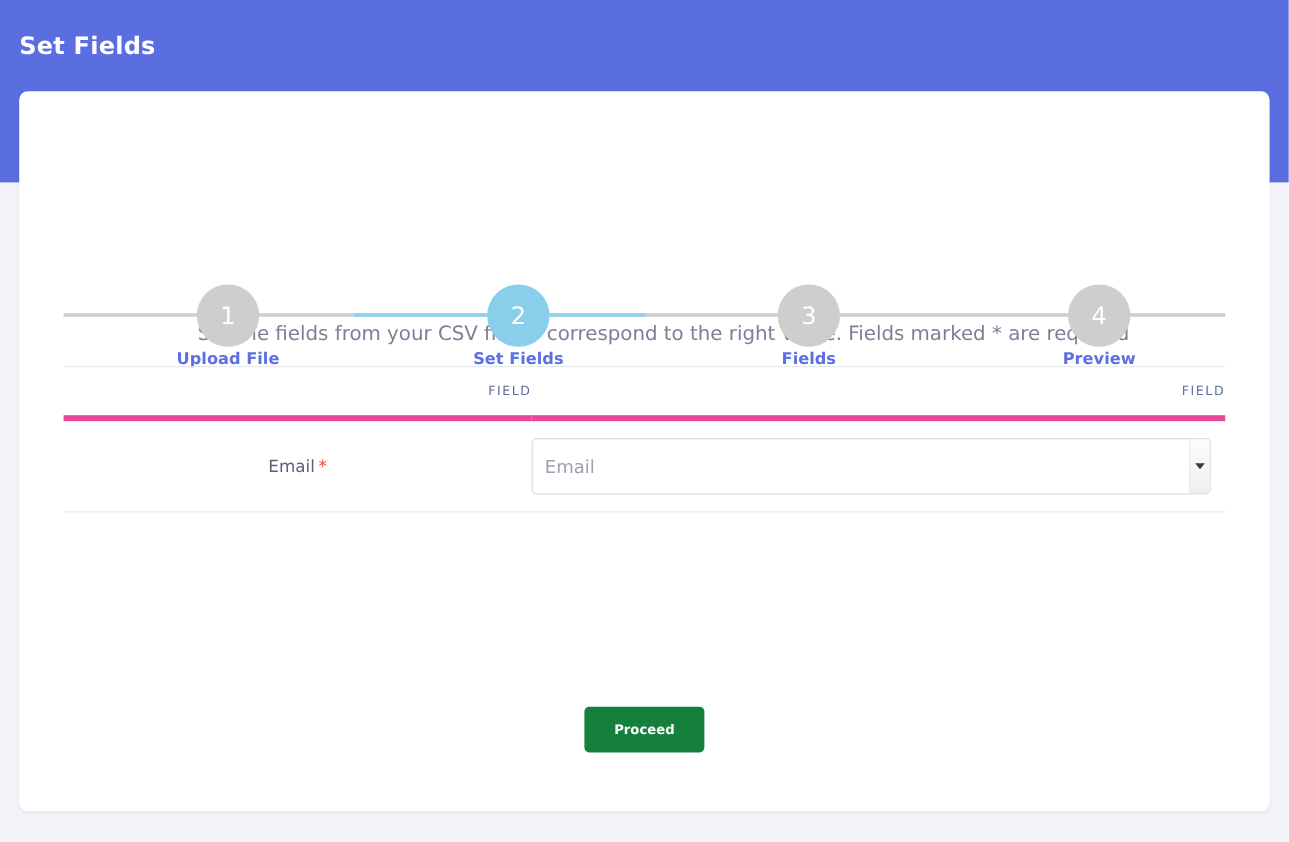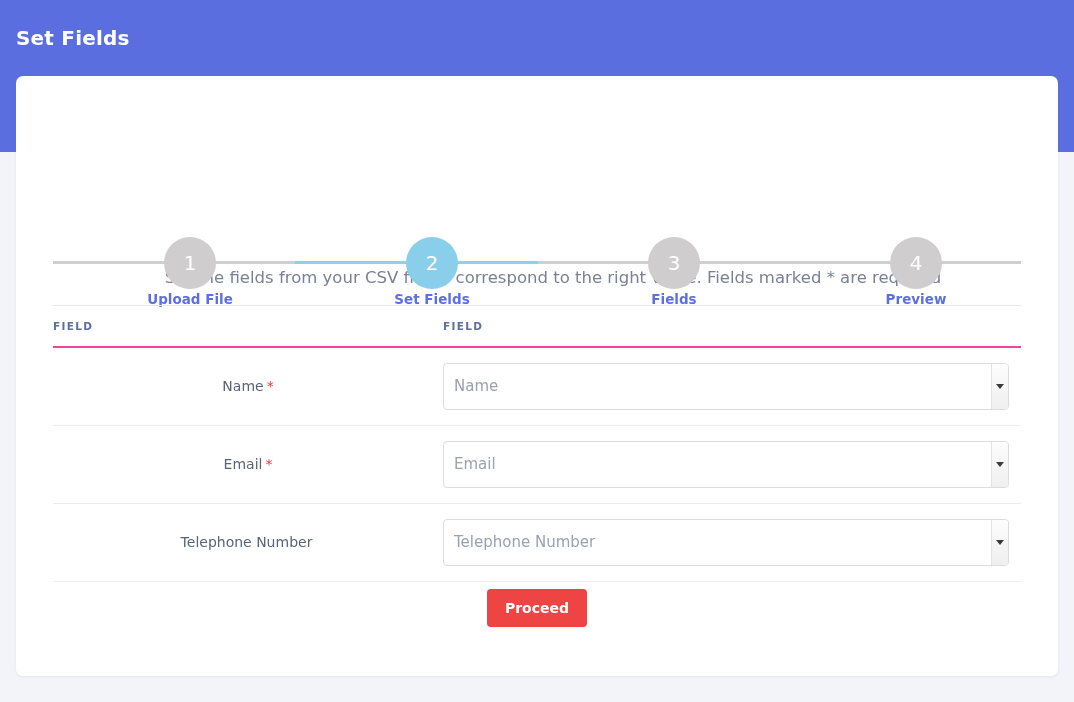--- a/index.html
+++ b/index.html
@@ -119,28 +119,28 @@
   
   #field-table {
     position: absolute;
     left: 37px;
     top: 229px;
     width: 968px;
     border-collapse: collapse;
   }
   #field-table th {
     border-top: 1px solid #e7e8ec;
-    border-bottom: 2px solid #ec4899;
+    border-bottom: 5px solid #ec4899;
     font-size: 10.5px;
-    font-weight: bold;
+    font-weight: normal;
     letter-spacing: 1.3px;
     color: #5c6craft;
     color: #5d6f9e;
     padding: 14px 0;
-    text-align: left;
+    text-align: right;
   }
   #field-table th.col-field { width: 390px; }
   #field-table th.col-value { width: 578px; }
   #field-table td {
     border-bottom: 1px solid #ececf0;
     padding: 0;
     height: 78px;
     vertical-align: middle;
   }
   #field-table tr:last-child td { border-bottom: 1px solid #ececf0; }
@@ -199,23 +199,23 @@
     border-top: 5px solid #3b3b3b;
   }
 
   
   #proceed-button {
     position: absolute;
     left: 471px;
     top: 513px;
     width: 100px;
     height: 38px;
-    background: #ef4444;
+    background: #15803d;
     color: #ffffff;
-    font-size: 14px;
+    font-size: 11px;
     font-weight: bold;
     border: none;
     border-radius: 4px;
     cursor: pointer;
     font-family: "DejaVu Sans", "Liberation Sans", sans-serif;
   }
 </style>
 </head>
 <body>
 
@@ -252,63 +252,33 @@
   <div id="form-description">Set the fields from your CSV file to correspond to the right value. Fields marked * are required</div>
 
   <table id="field-table">
     <thead>
       <tr>
         <th class="col-field">FIELD</th>
         <th class="col-value">FIELD</th>
       </tr>
     </thead>
     <tbody>
-      <tr>
-        <td class="field-label">
-          <span>Name</span><span class="required-star">*</span>
-        </td>
-        <td class="value-cell">
-          <span class="select-wrap">
-            <select class="value-select">
-              <option>Name</option>
-            </select>
-            <span class="select-arrow-btn">
-                <span></span>
-              </span>
-          </span>
-        </td>
-      </tr>
       <tr>
         <td class="field-label">
           <span>Email</span><span class="required-star">*</span>
         </td>
         <td class="value-cell">
           <span class="select-wrap">
             <select class="value-select">
               <option>Email</option>
             </select>
             <span class="select-arrow-btn">
                 <span></span>
               </span>
           </span>
         </td>
       </tr>
-      <tr>
-        <td class="field-label">
-          <span>Telephone Number</span><span class="required-star"></span>
-        </td>
-        <td class="value-cell">
-          <span class="select-wrap">
-            <select class="value-select">
-              <option>Telephone Number</option>
-            </select>
-            <span class="select-arrow-btn">
-                <span></span>
-              </span>
-          </span>
-        </td>
-      </tr>
     </tbody>
   </table>
 
   <button id="proceed-button">Proceed</button>
 
 </div>
 
 </body></html>

